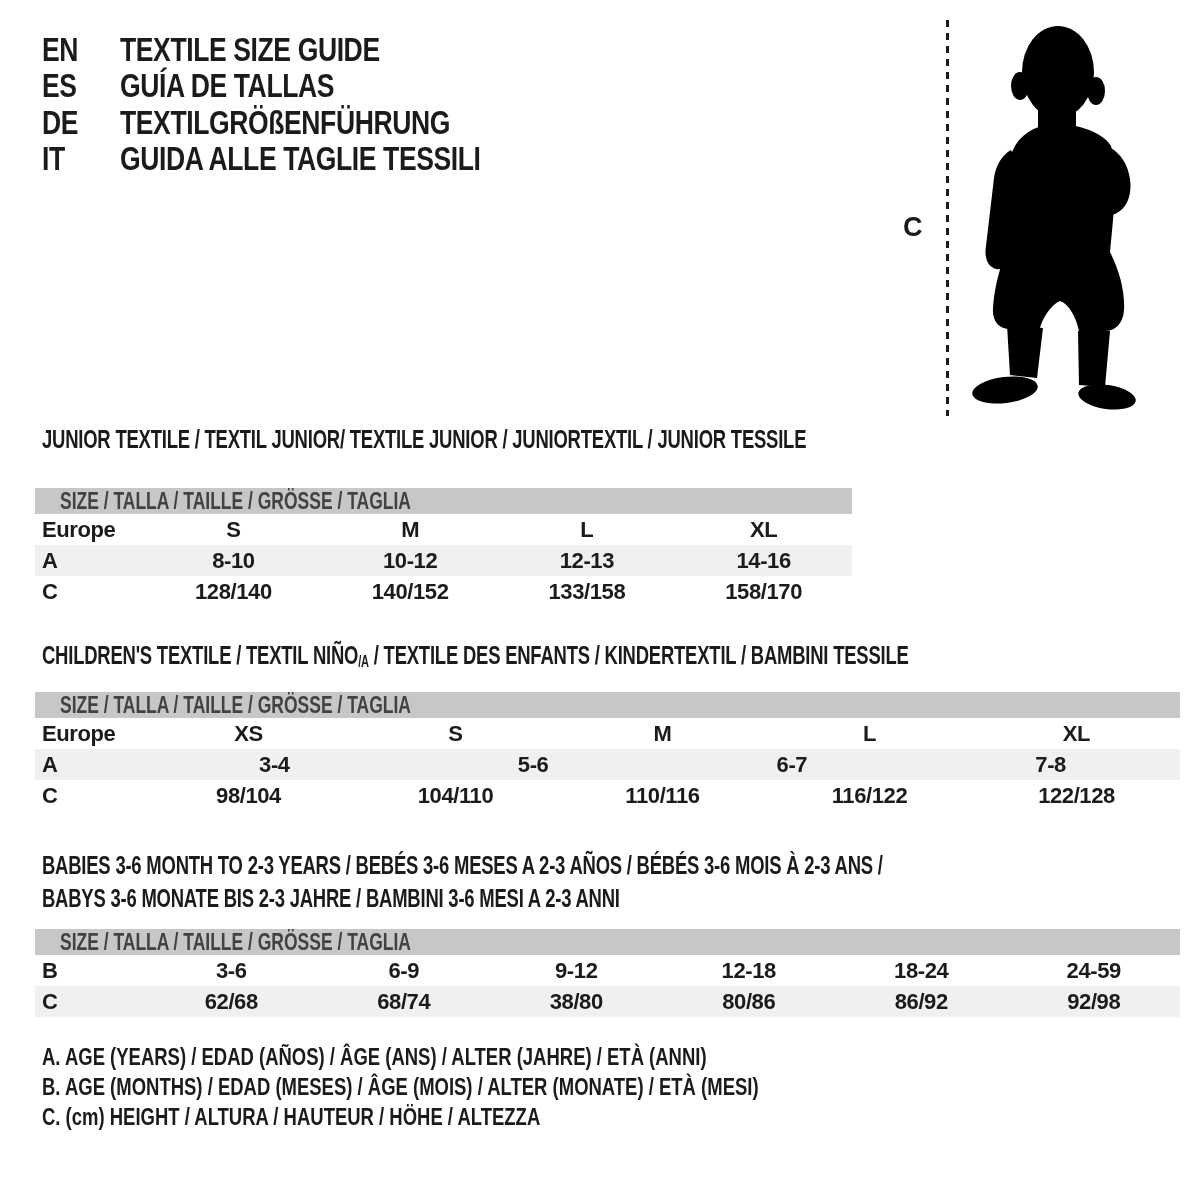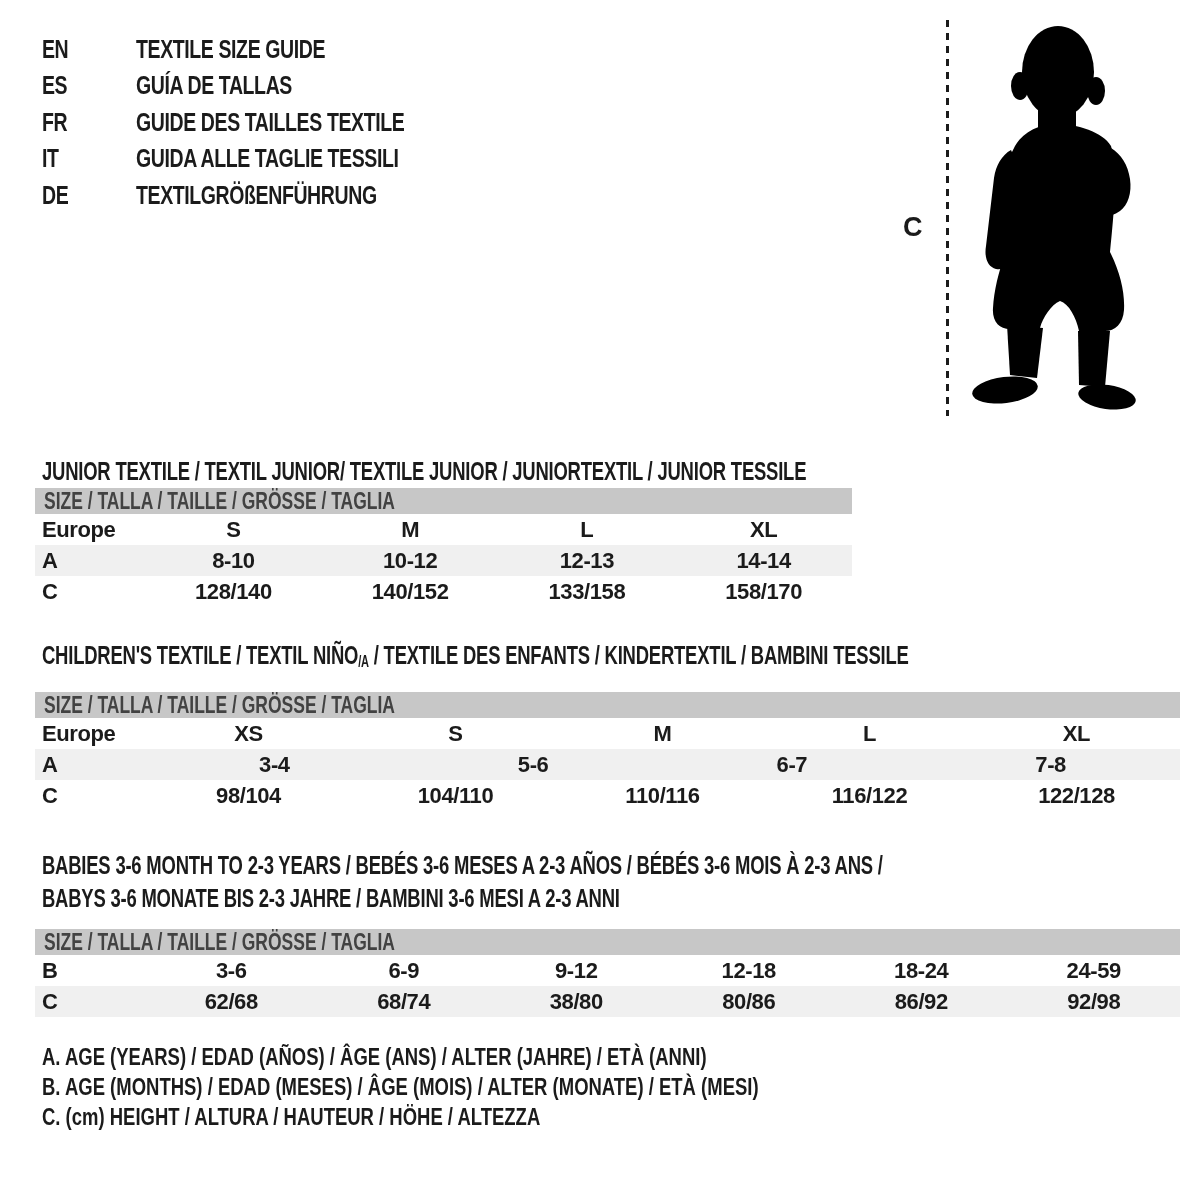--- a/index.html
+++ b/index.html
@@ -12,40 +12,40 @@
   .abs{position:absolute;}
   
   .cx71,.cx76,.cx77,.cx78{display:inline-block;transform-origin:0 50%;white-space:nowrap;}
   .cx71{transform:scaleX(.71);}
   .cx76{transform:scaleX(.76);}
   .cx77{transform:scaleX(.77);}
   .cx78{transform:scaleX(.78);}
 
   
   .langs{left:42px;top:31px;}
-  .lang-row{height:36.5px;display:flex;align-items:center;font-size:25px;letter-spacing:-.5px;gap:16px;}
+  .lang-row{height:36.5px;display:flex;align-items:center;font-size:34px;letter-spacing:-.5px;}
   .lang-code{display:inline-block;width:78px;}
 
   
   .dash-line{
     left:946px;top:20px;width:3px;height:396px;
     background:repeating-linear-gradient(to bottom,var(--text_color,#151515) 0 7px,transparent 7px 13px);
   }
   .c-label{left:903px;top:212px;font-size:27px;}
   .silhouette{left:965px;top:20px;color:var(--silhouette_color,#000);}
 
   
   .sec-title{font-size:26px;letter-spacing:-.3px;}
   .subsm{font-size:.6em;vertical-align:-.22em;}
 
   
   .table{left:35px;}
   .size-bar{
     height:26px;line-height:26px;background:var(--table_header_bg,#c7c7c7);
-    color:var(--table_header_text,#424242);padding-left:9px;font-size:23px;
+    color:var(--table_header_text,#424242);padding-left:25px;font-size:23px;
   }
   .trow{display:flex;height:31px;line-height:31px;font-size:22px;letter-spacing:-.4px;}
   .trow:nth-child(3){background:var(--row_alt_bg,#f0f0f0);}
   .tlabel{width:110px;padding-left:7px;box-sizing:border-box;text-align:left;}
   .tcell{flex:1;text-align:center;}
 
   
   .legend{left:42px;top:1042px;}
   .legend-line{height:30px;line-height:30px;font-size:24px;}
 </style>
@@ -57,69 +57,65 @@
   <div class="abs langs">
     <div class="lang-row">
       <span class="lang-code"><span class="cx78">EN</span></span>
       <span class="cx78">TEXTILE SIZE GUIDE</span>
     </div>
     <div class="lang-row">
       <span class="lang-code"><span class="cx78">ES</span></span>
       <span class="cx78">GUÍA DE TALLAS</span>
     </div>
     <div class="lang-row">
-      <span class="lang-code"><span class="cx78">FR</span></span>
-      <span class="cx78">GUIDE DES TAILLES TEXTILE</span>
+      <span class="lang-code"><span class="cx78">DE</span></span>
+      <span class="cx78">TEXTILGRÖßENFÜHRUNG</span>
     </div>
     <div class="lang-row">
       <span class="lang-code"><span class="cx78">IT</span></span>
       <span class="cx78">GUIDA ALLE TAGLIE TESSILI</span>
-    </div>
-    <div class="lang-row">
-      <span class="lang-code"><span class="cx78">DE</span></span>
-      <span class="cx78">TEXTILGRÖßENFÜHRUNG</span>
     </div>
   </div>
 
   <div class="abs dash-line"></div>
   <div class="abs c-label">C</div>
   <svg class="abs silhouette" width="178" height="400" viewBox="0 0 178 400" fill="currentColor" xmlns="http://www.w3.org/2000/svg">
     <ellipse cx="93" cy="52" rx="36" ry="46"></ellipse>
     <ellipse cx="55" cy="66" rx="9" ry="14"></ellipse>
     <ellipse cx="131" cy="71" rx="9" ry="14"></ellipse>
     <rect x="73" y="78" width="38" height="42"></rect>
     <path d="M50,126 C58,112 74,104 92,104 C112,104 138,112 146,126 C150,140 151,155 150,168 C149,192 147,212 145,232 C155,252 160,272 159,290 C158,304 150,311 140,311 L114,311 C111,297 104,284 95,281 C86,285 78,297 75,308 L45,309 C34,309 27,301 28,288 C29,270 34,250 41,232 C38,210 40,150 44,138 Z"></path>
     <path d="M46,130 C37,135 31,145 29,158 L21,226 C19,238 23,247 31,249 C39,251 45,244 46,234 L52,172 C53,155 51,140 46,130 Z"></path>
     <path d="M146,128 C156,134 163,145 165,159 C167,173 163,185 155,191 C147,197 136,198 129,195 L127,183 C135,182 143,176 146,166 C148,155 148,140 146,128 Z"></path>
     <path d="M42,305 L78,308 L72,358 L45,355 Z"></path>
     <ellipse cx="40" cy="370" rx="33" ry="13" transform="rotate(-7 40 370)"></ellipse>
     <path d="M113,311 L145,311 L140,367 L114,365 Z"></path>
     <ellipse cx="142" cy="377" rx="29" ry="12" transform="rotate(8 142 377)"></ellipse>
   </svg>
 
-  <div class="abs sec-title" style="left:42px;top:456px;">
+  <div class="abs sec-title" style="left:42px;top:424px;">
     <span class="cx71">JUNIOR TEXTILE / TEXTIL JUNIOR/ TEXTILE JUNIOR / JUNIORTEXTIL / JUNIOR TESSILE</span>
   </div>
   <div class="abs table" style="top:488px;width:817px;">
     <div class="size-bar">
       <span class="cx76">SIZE / TALLA / TAILLE / GRÖSSE / TAGLIA</span>
     </div>
     <div class="trow">
       <div class="tlabel">Europe</div>
       <div class="tcell">S</div>
       <div class="tcell">M</div>
       <div class="tcell">L</div>
       <div class="tcell">XL</div>
     </div>
     <div class="trow">
       <div class="tlabel">A</div>
       <div class="tcell">8-10</div>
       <div class="tcell">10-12</div>
       <div class="tcell">12-13</div>
-      <div class="tcell">14-14</div>
+      <div class="tcell">14-16</div>
     </div>
     <div class="trow">
       <div class="tlabel">C</div>
       <div class="tcell">128/140</div>
       <div class="tcell">140/152</div>
       <div class="tcell">133/158</div>
       <div class="tcell">158/170</div>
     </div>
   </div>
 

